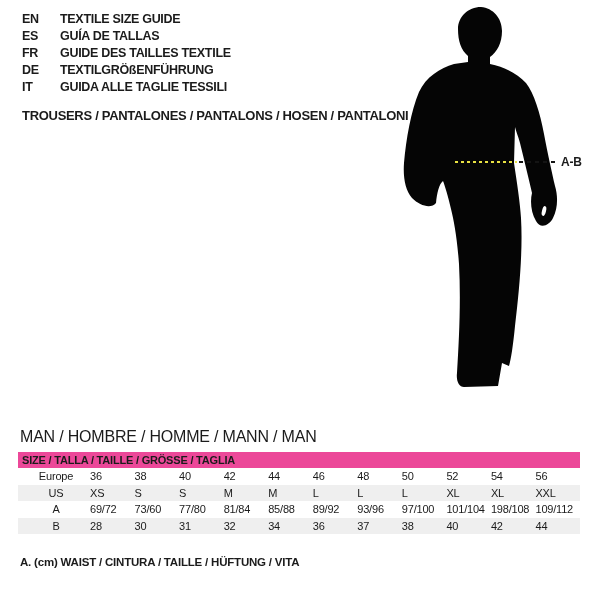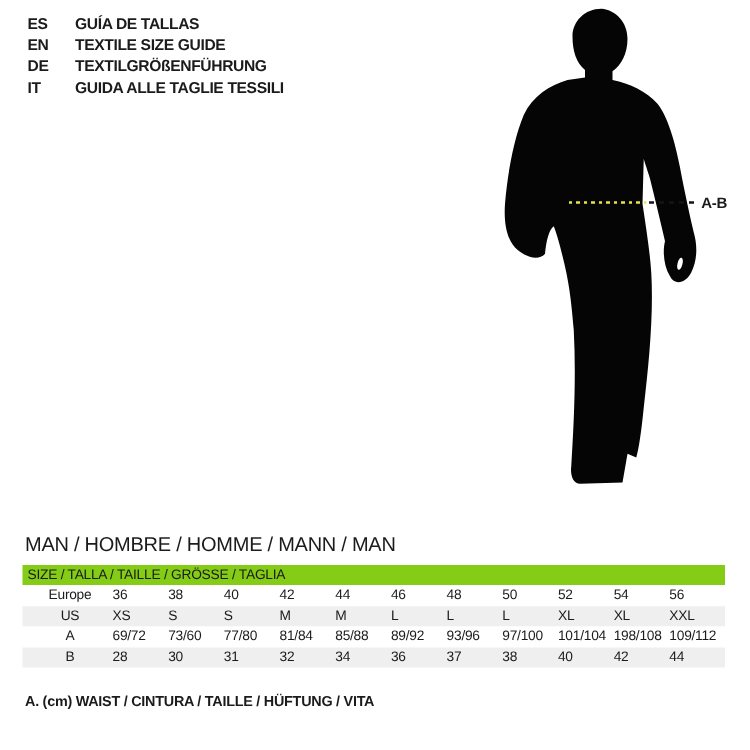--- a/index.html
+++ b/index.html
@@ -21,50 +21,54 @@
     background:repeating-linear-gradient(90deg,#e9e242 0 3px,transparent 3px 6px);}
   .dash-black{left:519px;width:38px;
     background:repeating-linear-gradient(90deg,#141414 0 4px,transparent 4px 8px);}
   .ab-label{position:absolute;left:561px;top:155px;font-size:12px;font-weight:700;
     letter-spacing:-0.2px;}
   
   .section-title{position:absolute;left:20px;top:428px;font-size:16px;font-weight:400;
     letter-spacing:-0.2px;white-space:nowrap;}
   .size-table{position:absolute;left:18px;top:452px;width:562px;font-size:11px;
     letter-spacing:-0.2px;}
-  .table-header{height:16px;line-height:16px;background:#84cc16;font-weight:400;
+  .table-header{height:16px;line-height:16px;background:#ec4899;font-weight:700;
     padding-left:4px;white-space:nowrap;}
   .trow{display:flex;height:16.5px;line-height:16.5px;}
   .trow.stripe{background:#efefef;}
   .tlabel{flex:none;width:68px;padding-left:4px;text-align:center;}
   .tcell{flex:1;text-align:left;white-space:nowrap;}
   
   .notes{position:absolute;left:20px;top:555px;font-size:11.5px;font-weight:700;
     letter-spacing:-0.2px;line-height:15.5px;text-align:center;}
 </style>
 </head>
 <body>
 
 <div class="canvas">
 
   <div class="lang-block">
     <div class="lang-row">
+      <span class="lang-code">EN</span><span>TEXTILE SIZE GUIDE</span>
+    </div>
+    <div class="lang-row">
       <span class="lang-code">ES</span><span>GUÍA DE TALLAS</span>
     </div>
     <div class="lang-row">
-      <span class="lang-code">EN</span><span>TEXTILE SIZE GUIDE</span>
+      <span class="lang-code">FR</span><span>GUIDE DES TAILLES TEXTILE</span>
     </div>
     <div class="lang-row">
       <span class="lang-code">DE</span><span>TEXTILGRÖßENFÜHRUNG</span>
     </div>
     <div class="lang-row">
       <span class="lang-code">IT</span><span>GUIDA ALLE TAGLIE TESSILI</span>
     </div>
   </div>
 
+  <div class="category-line">TROUSERS / PANTALONES / PANTALONS / HOSEN / PANTALONI</div>
 
   <svg class="man-svg" width="200" height="400" viewBox="0 0 200 400" aria-hidden="true">
     <path fill="#050505" d="
       M83,7
       C95,8 104,18 104,31
       C104,43 99,52 92,57
       L92,64
       C106,67 119,73 128,83
       C136,93 142,113 146,134
       C150,155 154,173 157,186

